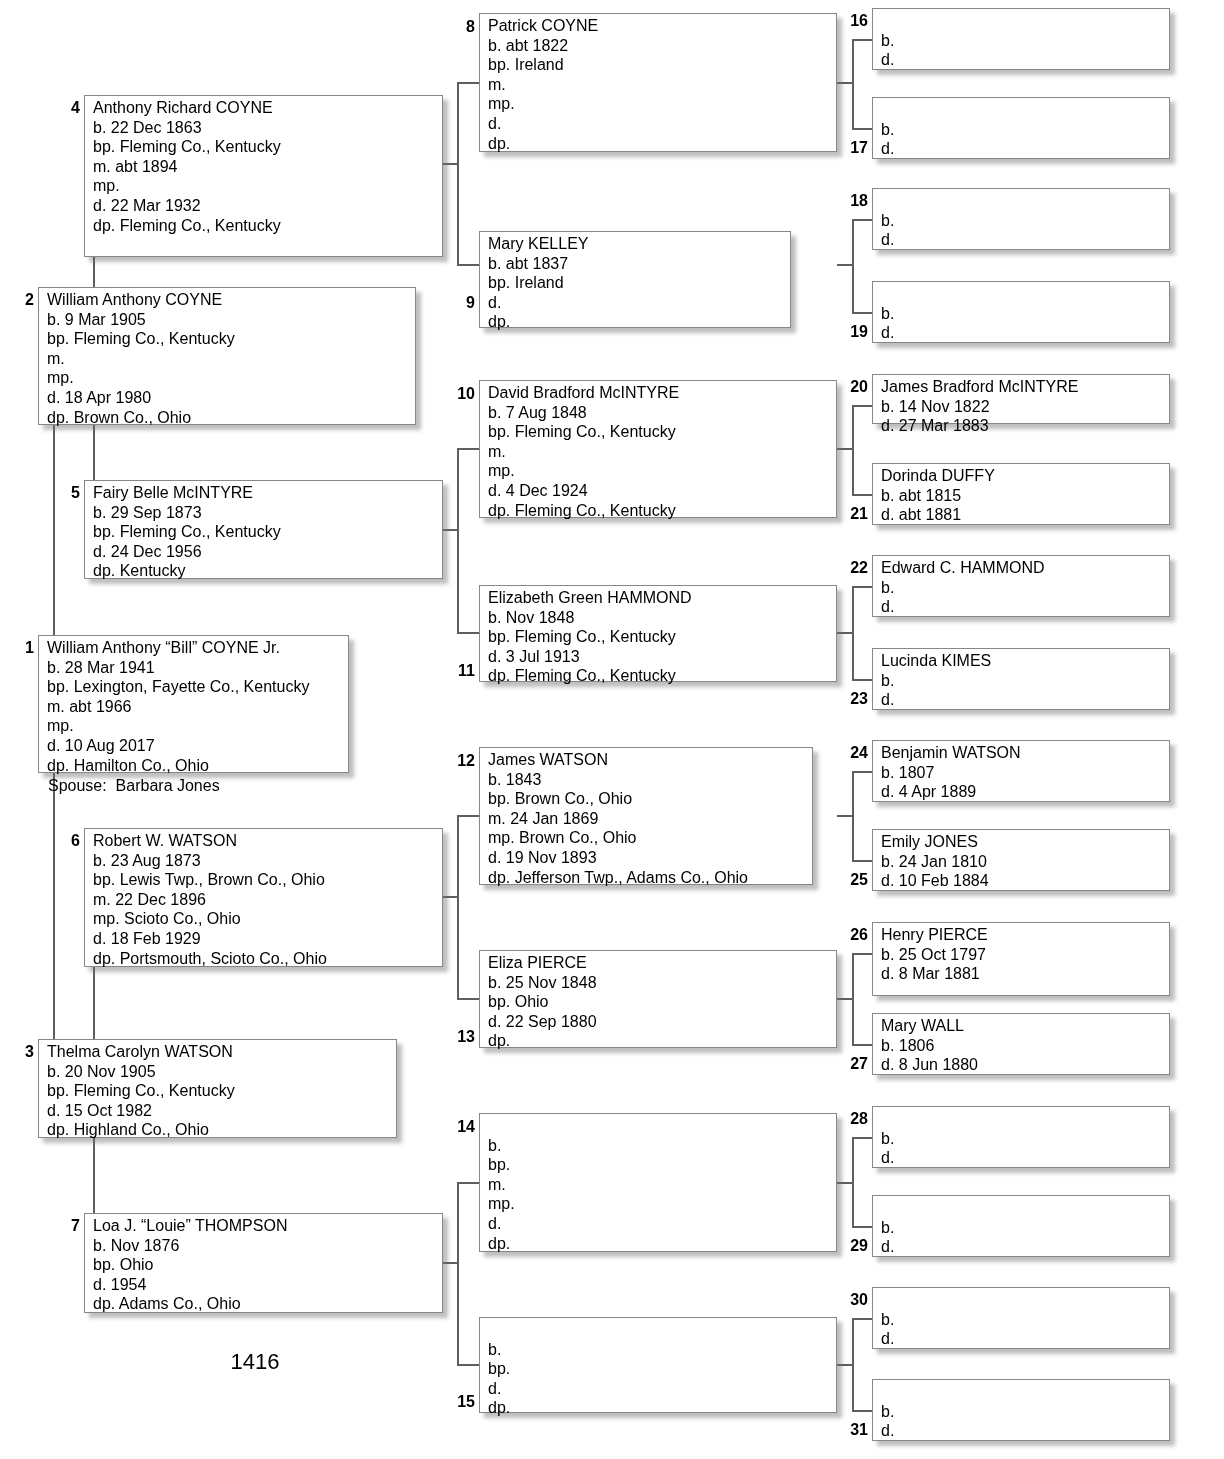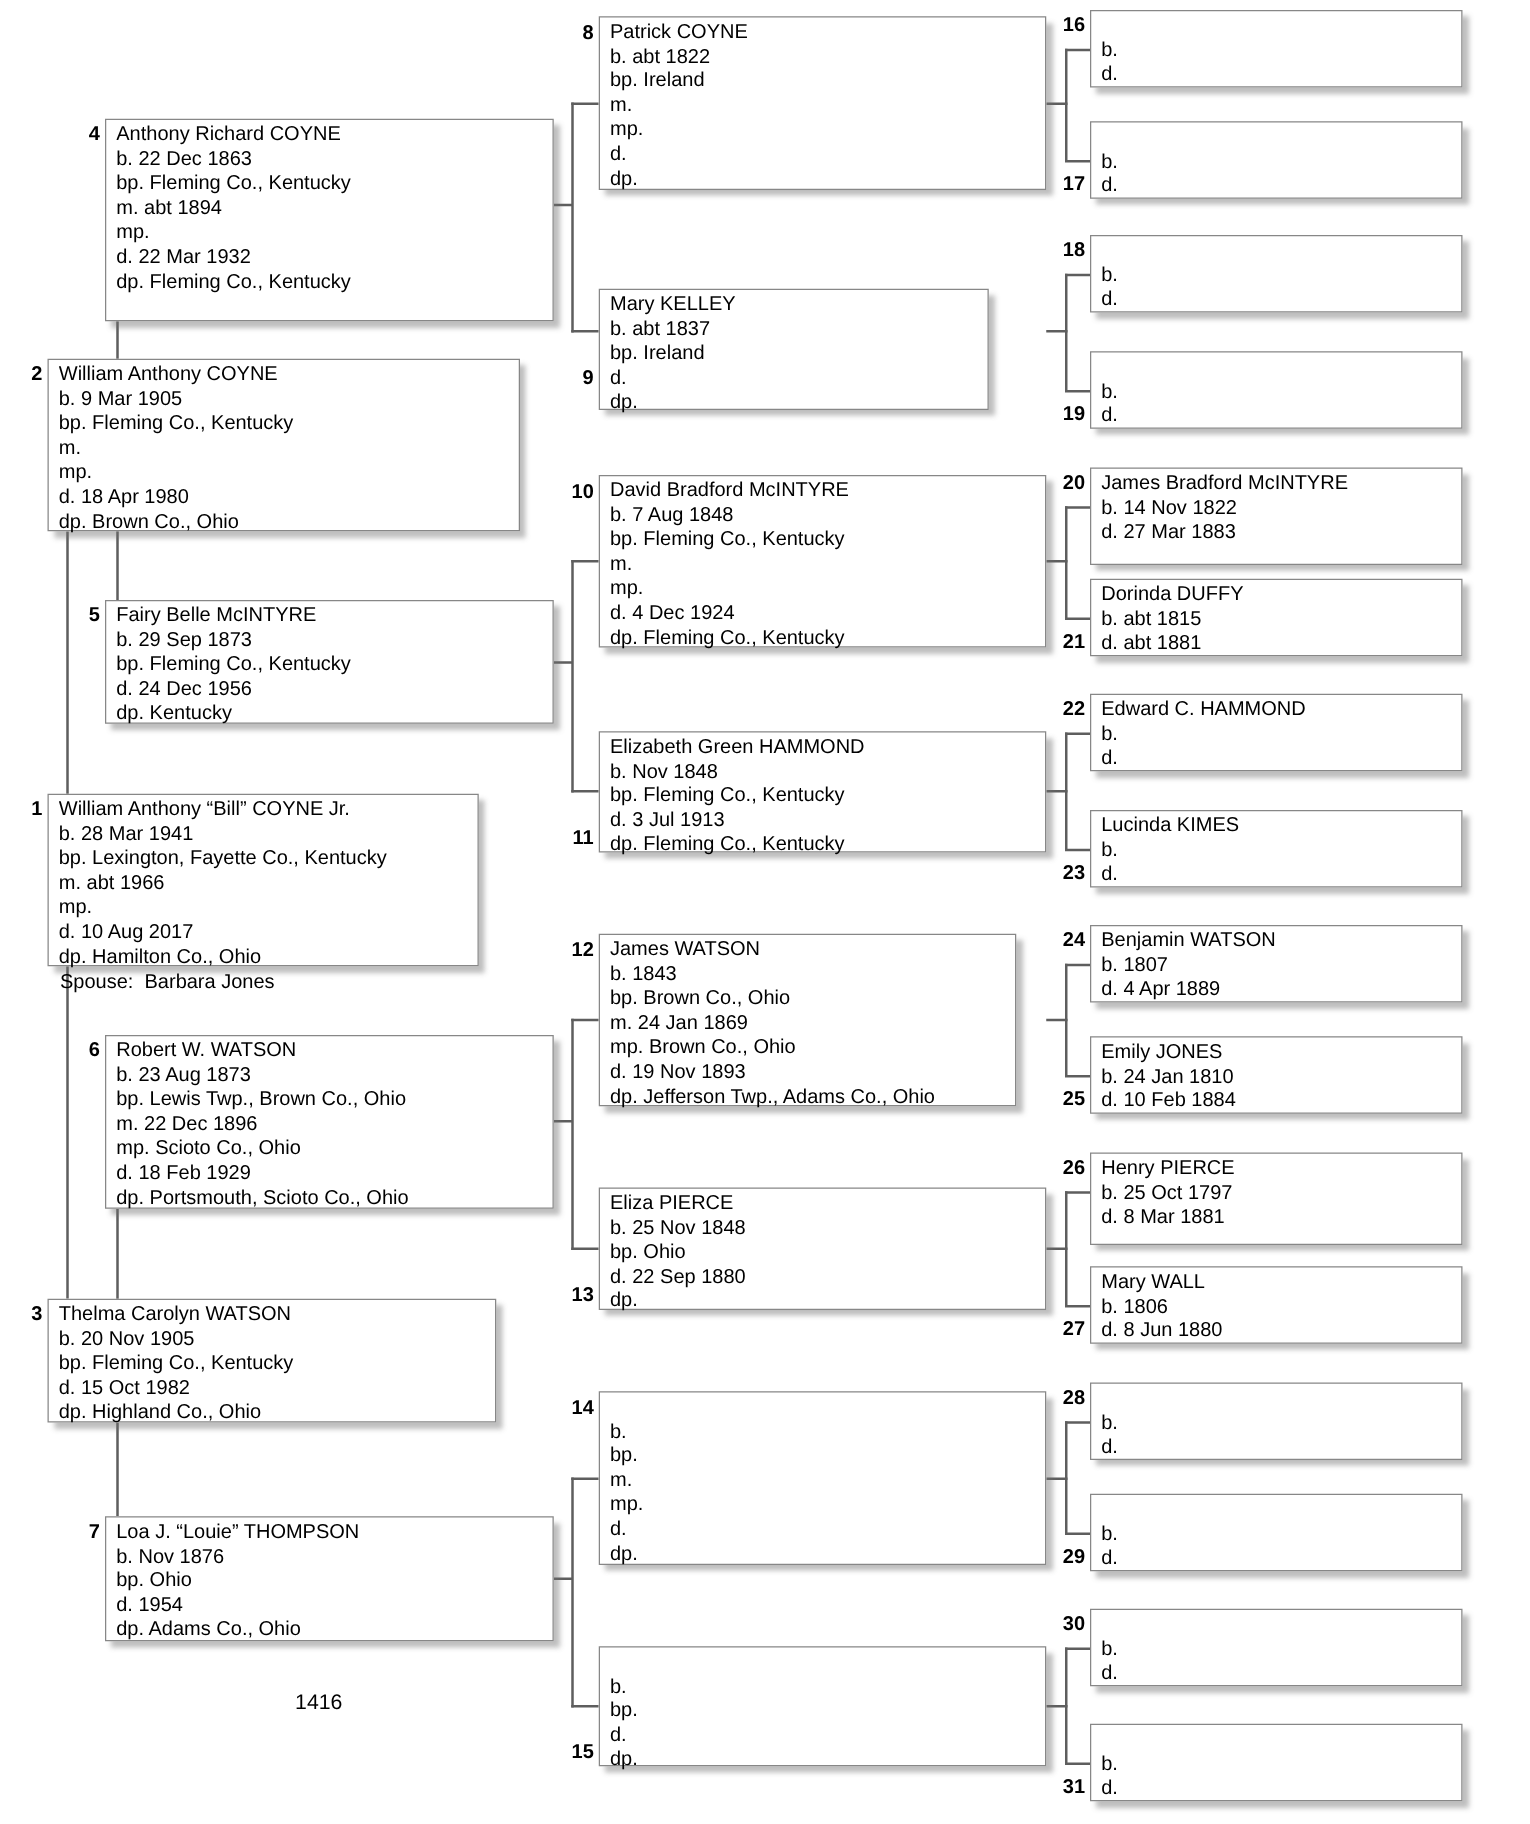--- a/index.html
+++ b/index.html
@@ -18,21 +18,21 @@
     height:19.6px; line-height:19.6px; font-size:16px;
     white-space:pre; overflow:hidden;
   }
   .num {
     position:absolute; width:34px; text-align:right;
     font-size:16px; font-weight:bold; line-height:19px; z-index:3;
   }
   .hline { position:absolute; height:1.5px; background:#5e5e5e; z-index:1; }
   .vline { position:absolute; width:1.5px; background:#5e5e5e; z-index:1; }
   .note  { position:absolute; font-size:16px; line-height:19px; white-space:pre; z-index:3; }
-  .chartnum { position:absolute; font-size:17px; line-height:20px; z-index:3; }
+  .chartnum { position:absolute; font-size:22px; line-height:20px; z-index:3; }
 </style>
 </head>
 <body>
 
 <div class="page">
 
   <div class="vline" style="left:53px;top:425px;height:614px"></div>
   <div class="vline" style="left:93px;top:233px;height:247px"></div>
   <div class="vline" style="left:93px;top:967px;height:246px"></div>
 
@@ -115,21 +115,21 @@
   <div class="num" style="left:46px;top:483px">5</div>
   <div class="box" style="left:84px;top:480px;width:359px;height:99px">
     <div class="line">Fairy Belle McINTYRE</div>
     <div class="line">b. 29 Sep 1873</div>
     <div class="line">bp. Fleming Co., Kentucky</div>
     <div class="line">d. 24 Dec 1956</div>
     <div class="line">dp. Kentucky</div>
   </div>
 
   <div class="num" style="left:0px;top:638px">1</div>
-  <div class="box" style="left:38px;top:635px;width:345px;height:138px">
+  <div class="box" style="left:38px;top:635px;width:311px;height:138px">
     <div class="line">William Anthony “Bill” COYNE Jr.</div>
     <div class="line">b. 28 Mar 1941</div>
     <div class="line">bp. Lexington, Fayette Co., Kentucky</div>
     <div class="line">m. abt 1966</div>
     <div class="line">mp.</div>
     <div class="line">d. 10 Aug 2017</div>
     <div class="line">dp. Hamilton Co., Ohio</div>
   </div>
   <div class="note" style="left:48px;top:776px">Spouse:  Barbara Jones</div>
 
@@ -266,21 +266,21 @@
   </div>
 
   <div class="num" style="left:834px;top:322px">19</div>
   <div class="box" style="left:872px;top:281px;width:298px;height:62px">
     <div class="line"></div>
     <div class="line">b.</div>
     <div class="line">d.</div>
   </div>
 
   <div class="num" style="left:834px;top:377px">20</div>
-  <div class="box" style="left:872px;top:374px;width:298px;height:78px">
+  <div class="box" style="left:872px;top:374px;width:298px;height:50px">
     <div class="line">James Bradford McINTYRE</div>
     <div class="line">b. 14 Nov 1822</div>
     <div class="line">d. 27 Mar 1883</div>
   </div>
 
   <div class="num" style="left:834px;top:504px">21</div>
   <div class="box" style="left:872px;top:463px;width:298px;height:62px">
     <div class="line">Dorinda DUFFY</div>
     <div class="line">b. abt 1815</div>
     <div class="line">d. abt 1881</div>

